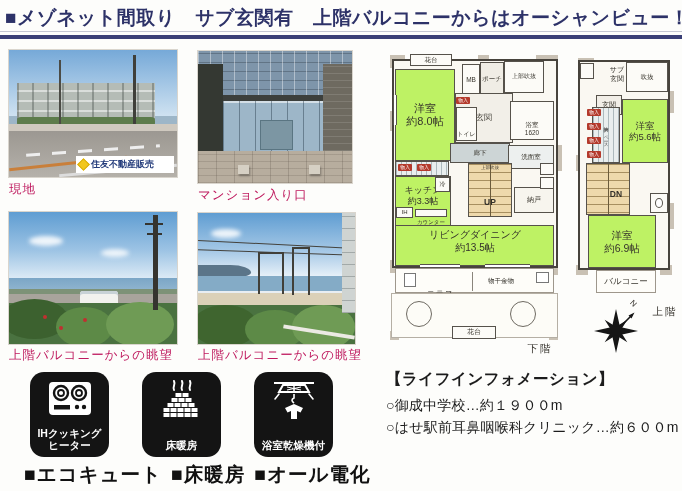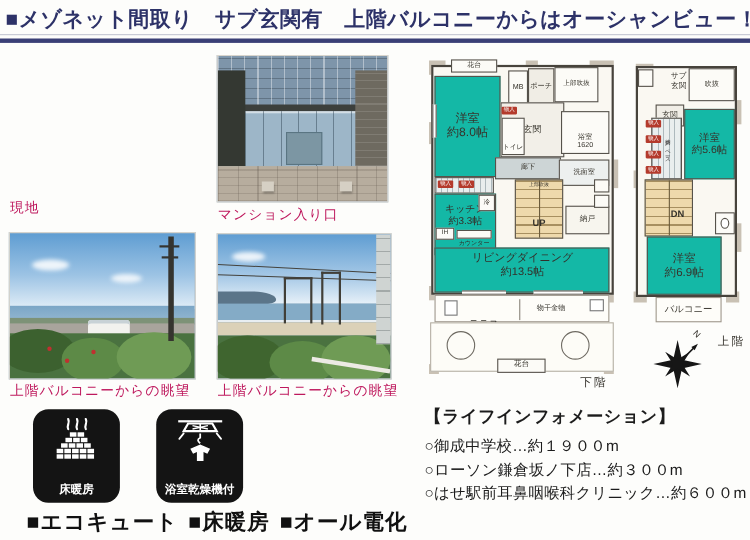--- a/index.html
+++ b/index.html
@@ -22,21 +22,21 @@
   .feat { position:relative; width:79px; height:85px; background:#141414; border-radius:14px; display:flex; justify-content:center; }
   .feat svg { margin-top:7px; }
   .flabel { position:absolute; bottom:6px; width:100%; text-align:center; color:#fff; font-size:10.5px; line-height:1.15; font-weight:bold; white-space:pre-line; }
   .equip { position:absolute; left:24px; top:461px; font-size:19.5px; font-weight:bold; color:#111; letter-spacing:1px; white-space:nowrap;text-align:right; }
   .equip span { margin-right:9px; }
 
   
   .plan { position:absolute; }
   .unit { position:absolute; border:2px solid #47433c; background:#faf8f2; }
   .room { position:absolute; border:1px solid #56524b; display:flex; flex-direction:column; align-items:center; justify-content:center; text-align:center; white-space:pre-line; color:#37342c; line-height:1.2; }
-  .tan { background:#14b8a6; }
+  .tan { background:#bef264; }
   .white { background:#fcfbf7; }
   .gray { background:#cdd5d6; }
   .lbl { position:absolute; white-space:pre-line; text-align:center; color:#33302a; line-height:1.25; }
   .tag { position:absolute; background:#b43a2c; color:#fff; font-size:5px; line-height:1; padding:1px 2px; border-radius:1px; z-index:5; }
   .pill { position:absolute; background:#c9c1b4; }
   .steps { background:repeating-linear-gradient(180deg,#a78f60 0 1px,transparent 1px 8px),#eed9ac; }
   .vstripes { background:repeating-linear-gradient(90deg,#adb9bd 0 1px,transparent 1px 5px),#e9eeee; }
   .circle { position:absolute; border:1.4px solid #6e6a62; border-radius:50%; background:transparent; }
   .win-v { position:absolute; background:#fff; border-left:1px solid #56524b; border-right:1px solid #56524b; }
   .win-h { position:absolute; background:#fff; border-top:1px solid #56524b; border-bottom:1px solid #56524b; }
@@ -48,20 +48,38 @@
 </style>
 </head>
 <body>
 
 <div class="page">
 
   <div class="title">■メゾネット間取り　サブ玄関有　上階バルコニーからはオーシャンビュー！</div>
   <div class="rule-thin"></div>
   <div class="rule-navy"></div>
 
+  <div class="photo" style="left:8px;top:49px;width:170px;height:129px">
+    <div class="abs" style="left:0;top:0;width:100%;height:52%;background:linear-gradient(#76a9d8,#cfe2f1)"></div>
+    <div class="abs" style="left:5%;top:26%;width:82%;height:31%;background:#b5bcb6;box-shadow:inset 0 -4px 0 #8a9288">
+      <div class="abs" style="left:0;top:0;width:100%;height:100%;background:repeating-linear-gradient(90deg,rgba(60,70,66,.35) 0 2px,transparent 2px 15px),repeating-linear-gradient(0deg,rgba(255,255,255,.5) 0 2px,transparent 2px 10px)"></div>
+    </div>
+    <div class="abs" style="left:5%;top:53%;width:82%;height:8%;background:#5d7c4c;border-radius:4px"></div>
+    <div class="abs" style="left:30%;top:8%;width:2px;height:50%;background:#4b4b45"></div>
+    <div class="abs" style="left:74%;top:4%;width:3px;height:56%;background:#3f3f3a"></div>
+    <div class="abs" style="left:0;top:58%;width:100%;height:42%;background:linear-gradient(#98948e,#b5b1aa)"></div>
+    <div class="abs" style="left:0;top:58%;width:100%;height:6%;background:#cfc9bf"></div>
+    <div class="abs" style="left:10%;top:78%;width:80%;height:3px;background:repeating-linear-gradient(90deg,#eee 0 14px,transparent 14px 26px);transform:rotate(-4deg)"></div>
+    <div class="abs" style="left:0;top:88%;width:70%;height:3px;background:#c97f3a;transform:rotate(-6deg)"></div>
+    <div class="abs" style="left:30%;top:94%;width:70%;height:3px;background:#ddd;transform:rotate(-5deg)"></div>
+    <div class="abs" style="right:3px;bottom:4px;width:98px;height:17px;background:#fff;display:flex;align-items:center;gap:3px;padding:0 3px">
+      <span style="width:9px;height:9px;background:#f2c71d;border:1px solid #d8ae08;transform:rotate(45deg);flex:0 0 auto"></span>
+      <span style="font-size:9px;font-weight:bold;color:#223a7a;white-space:nowrap">住友不動産販売</span>
+    </div>
+  </div>
   <div class="cap" style="left:9px;top:181px">現地</div>
 
   <div class="photo" style="left:197px;top:50px;width:156px;height:134px">
     <div class="abs" style="left:0;top:0;width:100%;height:36%;background:#7e95aa">
       <div class="abs" style="left:0;top:0;width:100%;height:100%;background:repeating-linear-gradient(90deg,rgba(255,255,255,.4) 0 1px,transparent 1px 12px),repeating-linear-gradient(0deg,rgba(30,40,50,.3) 0 1px,transparent 1px 9px)"></div>
     </div>
     <div class="abs" style="left:8%;top:33%;width:84%;height:5%;background:#3c3f3c;box-shadow:0 2px 0 rgba(255,255,255,.55)"></div>
     <div class="abs" style="left:0;top:10%;width:16%;height:66%;background:#343832"></div>
     <div class="abs" style="right:0;top:10%;width:19%;height:66%;background:#6e6a60;background-image:repeating-linear-gradient(0deg,rgba(255,255,255,.12) 0 1px,transparent 1px 7px)"></div>
     <div class="abs" style="left:16%;top:38%;width:65%;height:38%;background:linear-gradient(#b9cdda,#9db5c4);background-image:repeating-linear-gradient(90deg,rgba(40,60,75,.45) 0 1px,transparent 1px 16px)"></div>
@@ -106,20 +124,34 @@
     <div class="abs" style="left:0;top:24%;width:100%;height:1px;background:#44423c;transform:rotate(3deg)"></div>
     <div class="abs" style="left:0;top:30%;width:100%;height:1px;background:#44423c;transform:rotate(2deg)"></div>
     <div class="abs" style="left:38%;top:30%;width:26px;height:42px;border:2px solid #413f38;border-bottom:none"></div>
     <div class="abs" style="left:60%;top:26%;width:18px;height:48px;border:2px solid #413f38;border-bottom:none"></div>
     <div class="abs" style="right:0;top:0;width:8%;height:76%;background:#cfd4d2;background-image:repeating-linear-gradient(0deg,rgba(80,90,90,.35) 0 1px,transparent 1px 12px)"></div>
     <div class="abs" style="right:0;bottom:8%;width:46%;height:4px;background:#eceae4;transform:rotate(9deg)"></div>
   </div>
   <div class="cap" style="left:198px;top:347px">上階バルコニーからの眺望</div>
 
   <div class="features">
+    <div class="feat">
+      <svg width="48" height="42" viewBox="0 0 48 42">
+        <rect x="3" y="3" width="42" height="33" rx="4" fill="#fff"></rect>
+        <circle cx="15" cy="14" r="7" fill="none" stroke="#141414" stroke-width="2.4"></circle>
+        <circle cx="15" cy="14" r="3" fill="none" stroke="#141414" stroke-width="1.8"></circle>
+        <circle cx="33" cy="14" r="7" fill="none" stroke="#141414" stroke-width="2.4"></circle>
+        <circle cx="33" cy="14" r="3" fill="none" stroke="#141414" stroke-width="1.8"></circle>
+        <rect x="8" y="26" width="16" height="4.5" fill="#141414"></rect>
+        <circle cx="31" cy="28" r="2.2" fill="#141414"></circle>
+        <circle cx="38" cy="28" r="2.2" fill="#141414"></circle>
+      </svg>
+      <div class="flabel">IHクッキング
+ヒーター</div>
+    </div>
     <div class="feat">
       <svg width="48" height="46" viewBox="0 0 48 46">
         <path d="M16 11 c-2 -3 2 -5 0 -9" stroke="#fff" stroke-width="2" fill="none" stroke-linecap="round"></path>
         <path d="M24 11 c-2 -3 2 -5 0 -9" stroke="#fff" stroke-width="2" fill="none" stroke-linecap="round"></path>
         <path d="M32 11 c-2 -3 2 -5 0 -9" stroke="#fff" stroke-width="2" fill="none" stroke-linecap="round"></path>
         <g fill="#fff">
           <rect x="17.5" y="14" width="6" height="4"></rect>
             <rect x="24.5" y="14" width="6" height="4"></rect>
           <rect x="13.5" y="19" width="6" height="4"></rect>
             <rect x="20.5" y="19" width="6" height="4"></rect>
@@ -264,17 +296,16 @@
       <path transform="rotate(45)" d="M0 -16 L3 -3 L16 0 L3 3 L0 16 L-3 3 L-16 0 L-3 -3 Z" fill="#161616"></path>
       <path d="M6 -6 L16 -16" stroke="#161616" stroke-width="1.6"></path>
       <path d="M18.5 -18.5 L12.5 -15.5 L15.5 -12.5 Z" fill="#161616"></path>
     </svg>
     <div class="lbl" style="left:54px;top:244px;font-size:8px;transform:rotate(45deg)">N</div>
   </div>
 
   <div class="life">
     <div class="life-title">【ライフインフォメーション】</div>
     <div class="life-item">○御成中学校…約１９００m</div>
-    <div class="life-item">○ローソン鎌倉坂ノ下店…約３００m</div>
     <div class="life-item">○はせ駅前耳鼻咽喉科クリニック…約６００m</div>
   </div>
 
 </div>
 
 </body></html>

